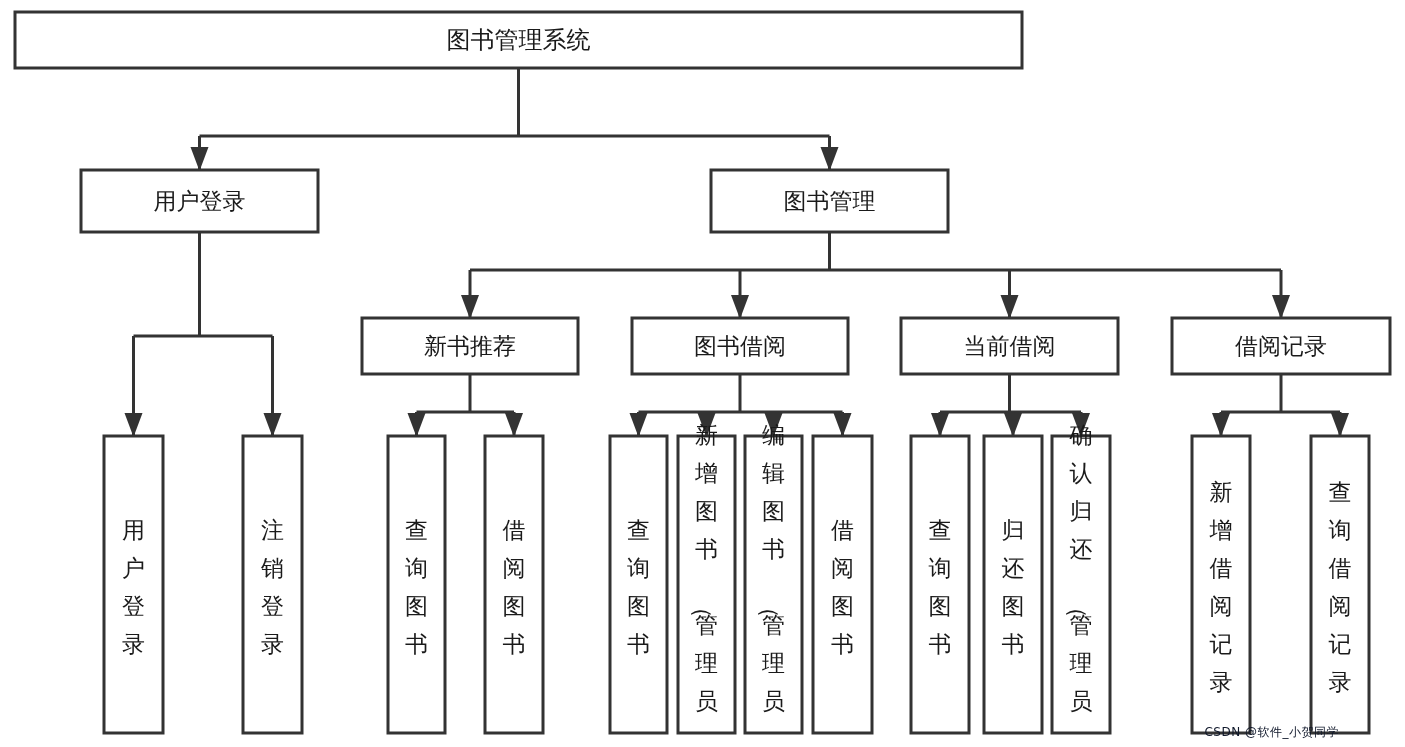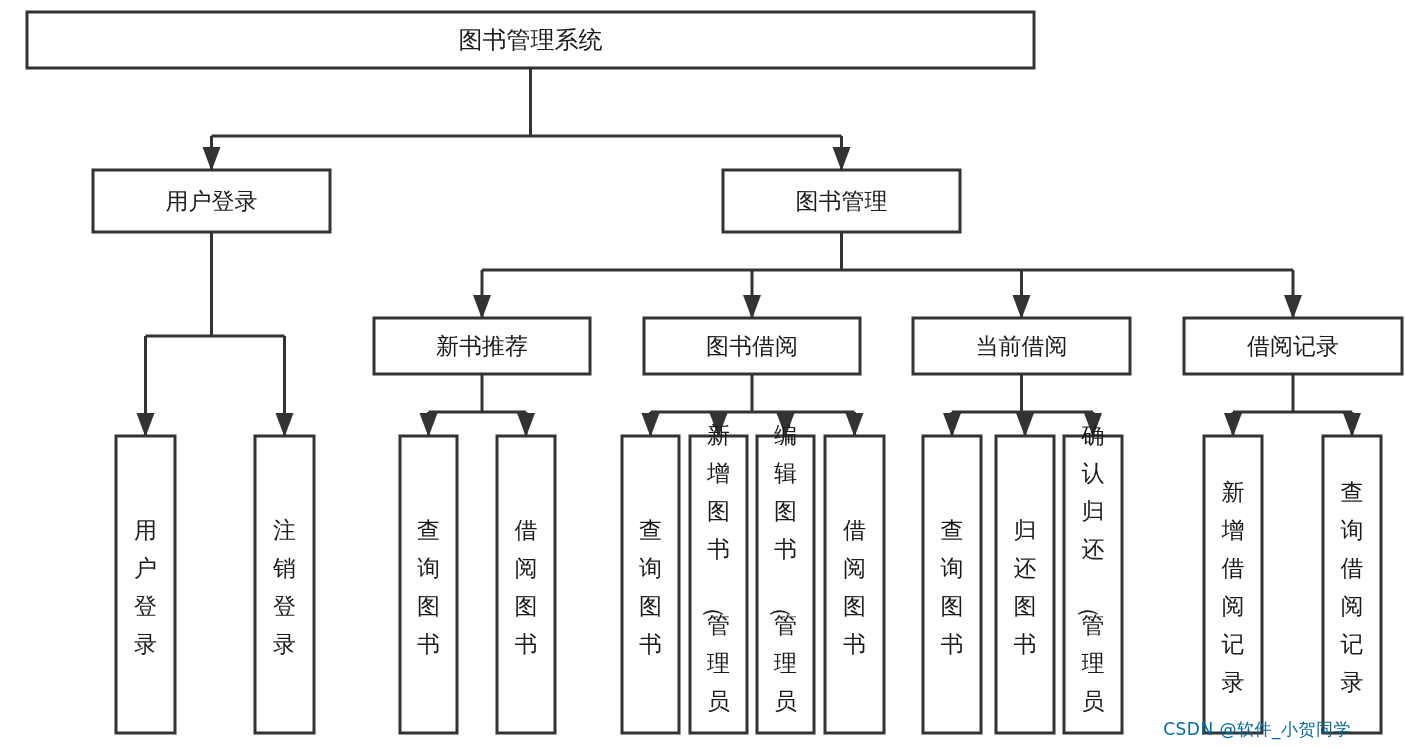--- a/index.html
+++ b/index.html
@@ -9,21 +9,21 @@
   }
   body {
     width: 1405px;
     height: 747px;
     position: relative;
     font-family: "DejaVu Sans", "Liberation Sans", sans-serif;
     overflow: hidden;
   }
   #diagram-root {
     position: absolute;
-    left: 12px; top: 0;
+    left: 0; top: 0;
     width: 1347px;
     height: 747px;
   }
   svg.tree {
     display: block;
     width: 1405px;
     height: 747px;
   }
   .node-rect {
     fill: #ffffff;
@@ -51,22 +51,22 @@
     font-family: "DejaVu Sans", "Liberation Sans", sans-serif;
     font-size: 23px;
     text-anchor: middle;
   }
   .root-label { font-size: 24px; }
   .watermark {
     position: absolute;
     right: 8px;
     bottom: 6px;
     font-family: "DejaVu Sans", "Liberation Sans", sans-serif;
-    font-size: 17px;
-    color: #0369a1;
+    font-size: 12px;
+    color: #0f172a;
     letter-spacing: 0.5px;
     white-space: nowrap;
     user-select: none;
   }
 </style>
 </head>
 <body>
 
 <div id="diagram-root">
   <svg class="tree" viewBox="0 0 1405 747" xmlns="http://www.w3.org/2000/svg">

